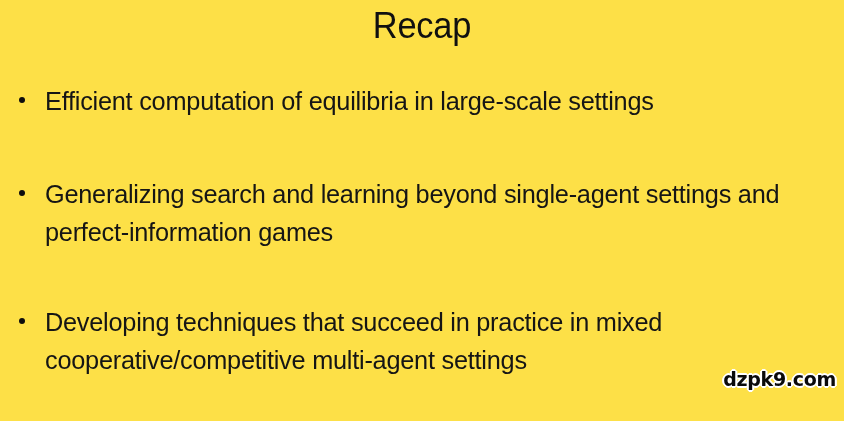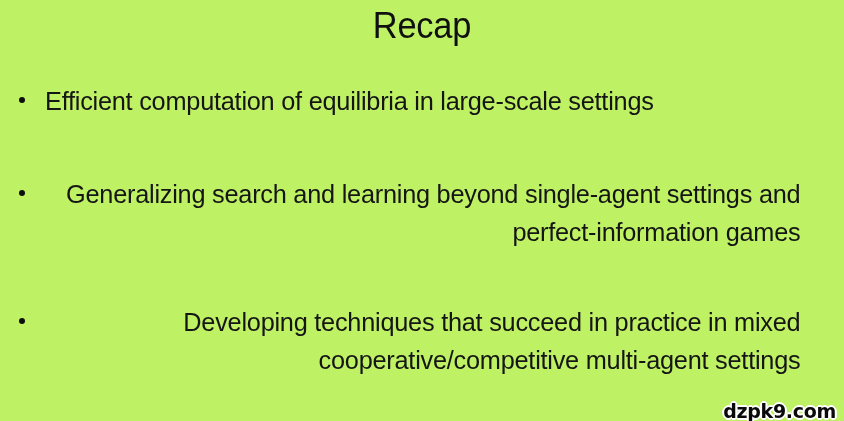--- a/index.html
+++ b/index.html
@@ -12,21 +12,21 @@
     background: #ffffff;
     font-family: "Liberation Sans", sans-serif;
     overflow: hidden;
     position: relative;
   }
 
   .slide {
     position: relative;
     width: 844px;
     height: 421px;
-    background: #bef264;
+    background: #fde047;
     box-sizing: border-box;
   }
 
   
   .slide-title {
     position: absolute;
     left: 0;
     top: 4px;
     width: 844px;
     text-align: center;
@@ -50,21 +50,20 @@
 
   .bullet-item {
     position: relative;
     padding-left: 45px;
     margin: 0 0 0 0;
     color: #151515;
   }
 
   .bullet-item + .bullet-item {
     margin-top: 0;
-    text-align: right;
   }
 
   .bullet-marker {
     position: absolute;
     left: 19px;
     top: 15px;
     width: 6px;
     height: 6px;
     background: #0d0d0d;
     border-radius: 50%;
@@ -84,21 +83,21 @@
 
   
   .bullet-item[data-index="0"] { margin-top: 0px; }
   .bullet-item[data-index="1"] { margin-top: 55px; }
   .bullet-item[data-index="2"] { margin-top: 52px; }
 
   
   .watermark {
     position: absolute;
     right: 8px;
-    bottom: 0;
+    bottom: 32px;
     font-size: 19px;
     line-height: 19px;
     font-weight: 700;
     color: #0a0a0a;
     letter-spacing: -0.3px;
     font-family: "DejaVu Sans", sans-serif;
     text-shadow:
        1.4px 0 0 #ffffff,
       -1.4px 0 0 #ffffff,
        0 1.4px 0 #ffffff,

